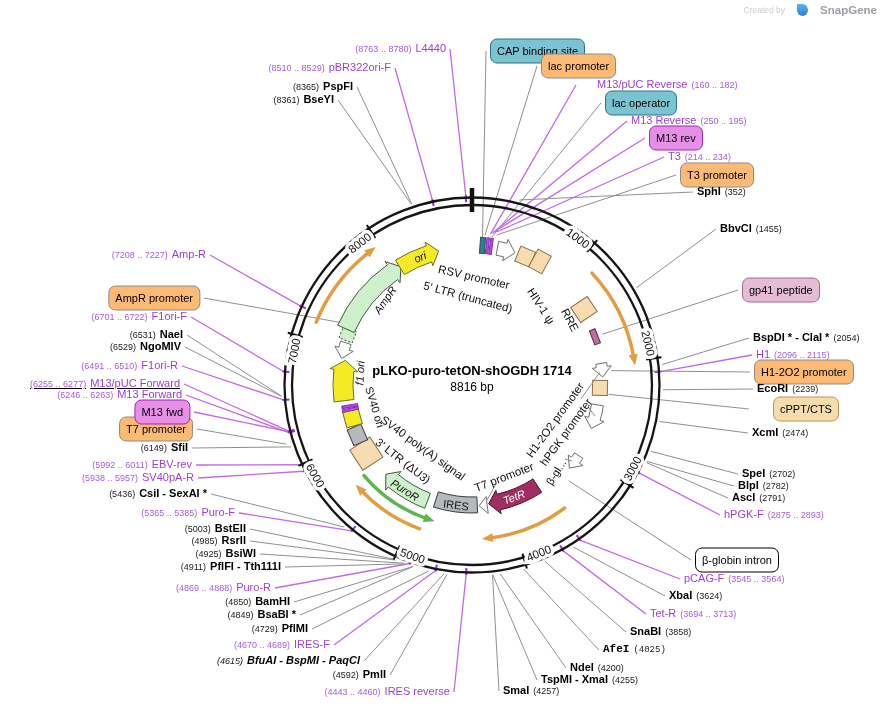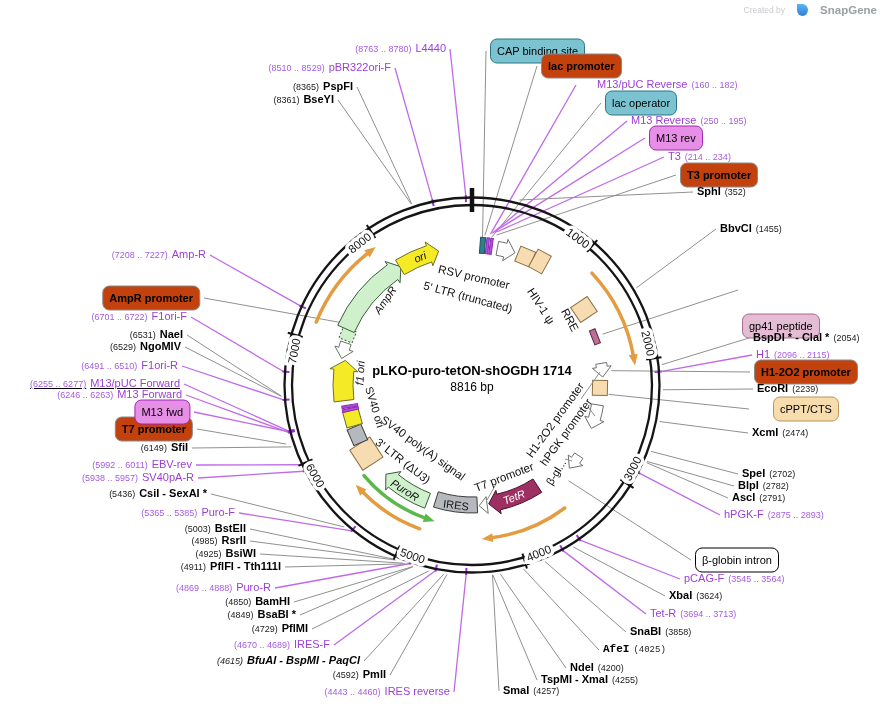--- a/index.html
+++ b/index.html
@@ -12,21 +12,21 @@
   .callout .coord{font-size:9px;color:#1a1a1a;}
   .callout .sep{display:inline-block;width:4px;}
   .callout.enzyme .name{font-weight:bold;color:#000;}
   .callout.primer .name{color:#9b3fd4;}
   .callout.primer .coord{color:#a55ce0;}
   .callout.boxed{border:1px solid #8a8a8a;border-radius:7px;padding:4px 6px;background:#fff;font-size:11px;line-height:15px;}
   .callout.box-teal{background:#7cc3d1;border-color:#2d7484;}
   .callout.box-purple{background:#e78fe7;border-color:#9c27b0;}
   .callout.box-pink{background:#e4bcd4;border-color:#a9688d;}
   .callout.box-tan{background:#f7dcae;border-color:#bd9457;margin-left:20px;}
-  .callout.box-white{background:#c2410c;border-color:#8a8a8a;font-weight:bold;}
+  .callout.box-white{background:#fdba74;border-color:#8a8a8a;}
   .callout.box-outline{background:#fff;border-color:#000;}
   #title-block{position:absolute;left:472px;top:363px;transform:translateX(-50%);text-align:center;}
   #plasmid-name{font-size:13px;font-weight:bold;color:#000;}
   #plasmid-size{font-size:12px;color:#000;margin-top:2px;}
   #credit{position:absolute;right:8px;top:4px;display:flex;align-items:center;gap:12px;}
   #credit .prefix{font-size:8.5px;color:#c9ccd0;}
   #credit .brand{font-size:11.5px;color:#9aa0a6;font-weight:bold;}
   #credit .logo{width:11px;height:12px;background:linear-gradient(180deg,#5ab5f2,#2f7fd6);
                 border-radius:0 55% 55% 55%;}
 </style>
@@ -207,21 +207,21 @@
       <div class="callout anchor-left box boxed box-teal" style="left: 490px; top: 51px;"><span class="name">CAP binding site</span></div>
       <div class="callout anchor-left box boxed box-white" style="left: 541px; top: 66px;"><span class="name">lac promoter</span></div>
       <div class="callout anchor-left primer" style="left: 580px; top: 85px; padding-left: 17px;"><span class="name">M13/pUC Reverse</span><span class="sep"></span><span class="coord">(160 .. 182)</span></div>
       <div class="callout anchor-left box boxed box-teal" style="left: 605px; top: 103px;"><span class="name">lac operator</span></div>
       <div class="callout anchor-left primer" style="left: 631px; top: 121px;"><span class="name">M13 Reverse</span><span class="sep"></span><span class="coord">(250 .. 195)</span></div>
       <div class="callout anchor-left box boxed box-purple" style="left: 649px; top: 138px;"><span class="name">M13 rev</span></div>
       <div class="callout anchor-left primer" style="left: 668px; top: 157px;"><span class="name">T3</span><span class="sep"></span><span class="coord">(214 .. 234)</span></div>
       <div class="callout anchor-left box boxed box-white" style="left: 680px; top: 175px;"><span class="name">T3 promoter</span></div>
       <div class="callout anchor-left enzyme" style="left: 697px; top: 192px;"><span class="name">SphI</span><span class="sep"></span><span class="coord">(352)</span></div>
       <div class="callout anchor-left enzyme" style="left: 720px; top: 229px;"><span class="name">BbvCI</span><span class="sep"></span><span class="coord">(1455)</span></div>
-      <div class="callout anchor-left box boxed box-pink" style="left: 742px; top: 290px; margin-top: 36px;"><span class="name">gp41 peptide</span></div>
+      <div class="callout anchor-left box boxed box-pink" style="left: 742px; top: 290px;"><span class="name">gp41 peptide</span></div>
       <div class="callout anchor-left enzyme" style="left: 753px; top: 338px;"><span class="name">BspDI * - ClaI *</span><span class="sep"></span><span class="coord">(2054)</span></div>
       <div class="callout anchor-left primer" style="left: 756px; top: 355px;"><span class="name">H1</span><span class="sep"></span><span class="coord">(2096 .. 2115)</span></div>
       <div class="callout anchor-left box boxed box-white" style="left: 754px; top: 372px;"><span class="name">H1-2O2 promoter</span></div>
       <div class="callout anchor-left enzyme" style="left: 757px; top: 389px;"><span class="name">EcoRI</span><span class="sep"></span><span class="coord">(2239)</span></div>
       <div class="callout anchor-left box boxed box-tan" style="left: 753px; top: 409px;"><span class="name">cPPT/CTS</span></div>
       <div class="callout anchor-left enzyme" style="left: 752px; top: 433px;"><span class="name">XcmI</span><span class="sep"></span><span class="coord">(2474)</span></div>
       <div class="callout anchor-left enzyme" style="left: 742px; top: 474px;"><span class="name">SpeI</span><span class="sep"></span><span class="coord">(2702)</span></div>
       <div class="callout anchor-left enzyme" style="left: 738px; top: 486px;"><span class="name">BlpI</span><span class="sep"></span><span class="coord">(2782)</span></div>
       <div class="callout anchor-left enzyme" style="left: 732px; top: 498px;"><span class="name">AscI</span><span class="sep"></span><span class="coord">(2791)</span></div>
       <div class="callout anchor-left primer" style="left: 724px; top: 515px;"><span class="name">hPGK-F</span><span class="sep"></span><span class="coord">(2875 .. 2893)</span></div>

